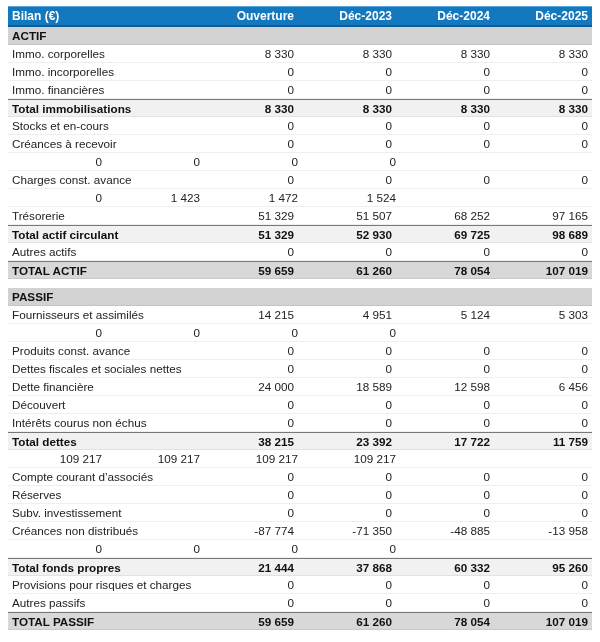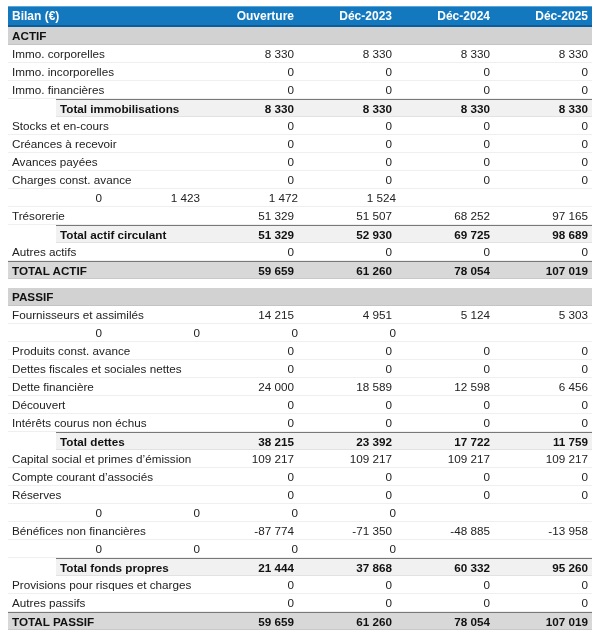--- a/index.html
+++ b/index.html
@@ -26,21 +26,21 @@
   .cell { white-space: nowrap; overflow: hidden; }
   .cell.label { flex: 1; padding-left: 4px; }
   .cell.num { width: 98px; text-align: right; padding-right: 4px; }
 
   .row.section {
     background: #d2d2d2; font-weight: bold; color: #111111;
     border-bottom: 1px solid #c4c4c4;
   }
   .row.subtotal {
     background: #f1f1f1; font-weight: bold; color: #111111;
-    border-top: 1px solid #787878; border-bottom: 1px solid #e2e2e2; margin-left: 48px;
+    border-top: 1px solid #787878; border-bottom: 1px solid #e2e2e2;
   }
   .row.grandtotal {
     background: #d8d8d8; font-weight: bold; color: #111111;
     border-top: 1px solid #787878; border-bottom: 1px solid #c9c9c9;
   }
   .gap { height: 9px; background: #ffffff; }
 </style>
 </head>
 <body>
 
@@ -96,21 +96,20 @@
         <div class="cell num">0</div>
       </div>
       <div class="row normal">
         <div class="cell label">Créances à recevoir</div>
         <div class="cell num">0</div>
         <div class="cell num">0</div>
         <div class="cell num">0</div>
         <div class="cell num">0</div>
       </div>
       <div class="row normal">
-        <div class="cell label">Avances payées</div>
         <div class="cell num">0</div>
         <div class="cell num">0</div>
         <div class="cell num">0</div>
         <div class="cell num">0</div>
       </div>
       <div class="row normal">
         <div class="cell label">Charges const. avance</div>
         <div class="cell num">0</div>
         <div class="cell num">0</div>
         <div class="cell num">0</div>
@@ -207,48 +206,48 @@
         <div class="cell num">0</div>
       </div>
       <div class="row subtotal">
         <div class="cell label">Total dettes</div>
         <div class="cell num">38 215</div>
         <div class="cell num">23 392</div>
         <div class="cell num">17 722</div>
         <div class="cell num">11 759</div>
       </div>
       <div class="row normal">
-        <div class="cell label">Capital social et primes d’émission</div>
         <div class="cell num">109 217</div>
         <div class="cell num">109 217</div>
         <div class="cell num">109 217</div>
         <div class="cell num">109 217</div>
       </div>
       <div class="row normal">
         <div class="cell label">Compte courant d’associés</div>
         <div class="cell num">0</div>
         <div class="cell num">0</div>
         <div class="cell num">0</div>
         <div class="cell num">0</div>
       </div>
       <div class="row normal">
         <div class="cell label">Réserves</div>
         <div class="cell num">0</div>
         <div class="cell num">0</div>
         <div class="cell num">0</div>
         <div class="cell num">0</div>
       </div>
       <div class="row normal">
-        <div class="cell num">0</div>
-        <div class="cell num">0</div>
-        <div class="cell num">0</div>
-        <div class="cell num">0</div>
-      </div>
-      <div class="row normal">
-        <div class="cell label">Bénéfices non financières</div>
+        <div class="cell label">Subv. investissement</div>
+        <div class="cell num">0</div>
+        <div class="cell num">0</div>
+        <div class="cell num">0</div>
+        <div class="cell num">0</div>
+      </div>
+      <div class="row normal">
+        <div class="cell label">Créances non distribués</div>
         <div class="cell num">-87 774</div>
         <div class="cell num">-71 350</div>
         <div class="cell num">-48 885</div>
         <div class="cell num">-13 958</div>
       </div>
       <div class="row normal">
         <div class="cell num">0</div>
         <div class="cell num">0</div>
         <div class="cell num">0</div>
         <div class="cell num">0</div>

